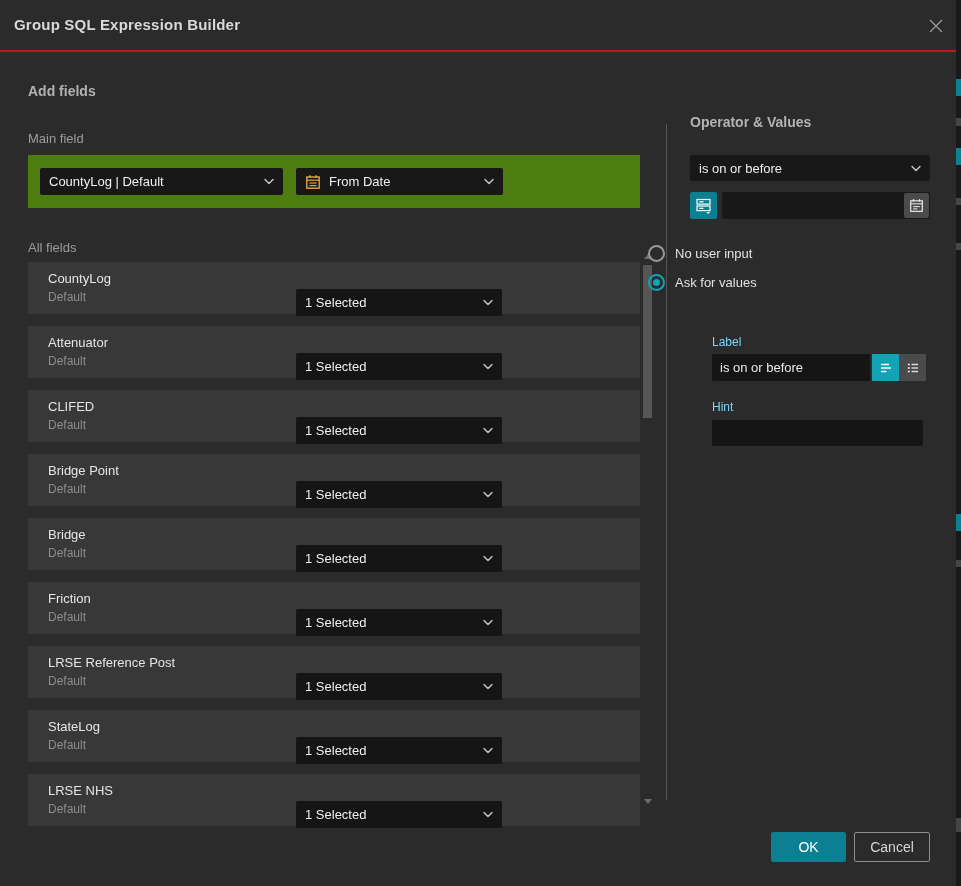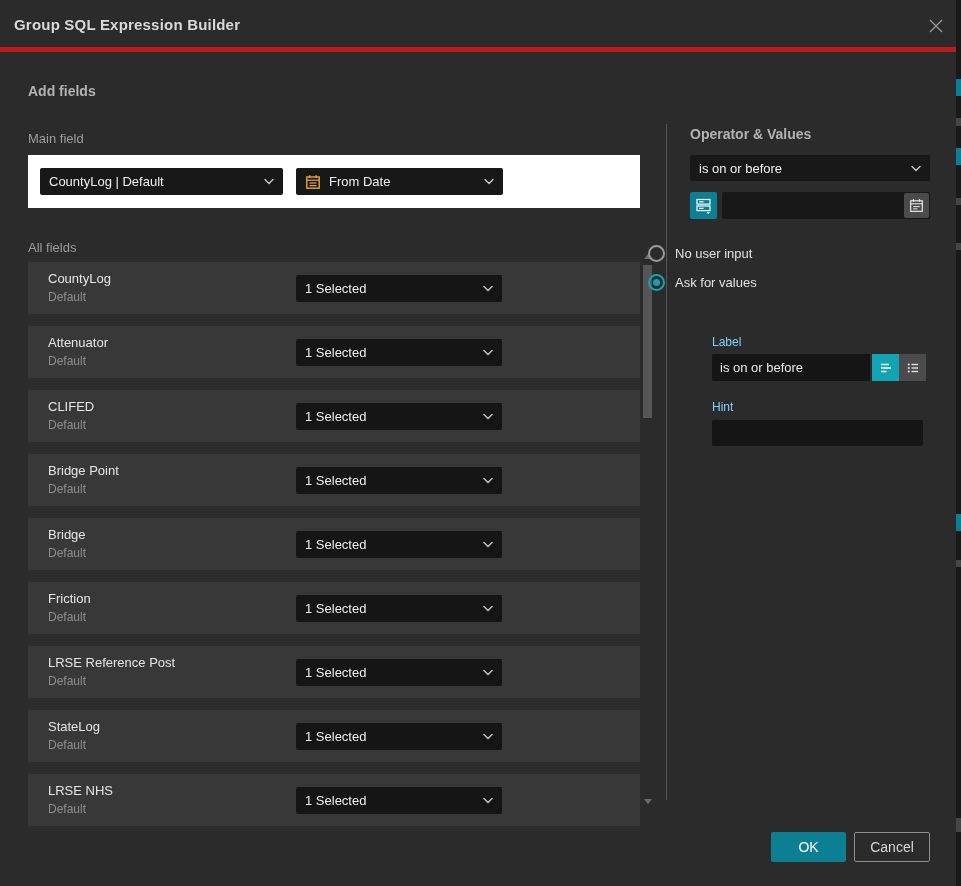--- a/index.html
+++ b/index.html
@@ -3,37 +3,37 @@
 <meta charset="utf-8">
 <style>
   * { box-sizing: border-box; margin: 0; padding: 0; }
   html,body { background:#111; }
   .stage {
     position: relative; width: 961px; height: 886px;
     background: #2b2b2b; overflow: hidden;
     font-family: "Liberation Sans", sans-serif;
   }
   
-  .titlebar { position:absolute; left:0; top:0; width:956px; height:52px; background:#2b2b2b; border-bottom:5px solid #b91c1c; }
+  .titlebar { position:absolute; left:0; top:0; width:956px; height:52px; background:#2b2b2b; border-bottom:2px solid #b91c1c; }
   .title { position:absolute; left:14px; top:16px; font-size:15px; font-weight:bold; color:#d9d9d9; letter-spacing:.2px; }
   .close-btn { position:absolute; left:925px; top:15px; width:22px; height:22px; display:flex; align-items:center; justify-content:center; cursor:pointer; }
   
   .h-add { position:absolute; left:28px; top:83px; font-size:14px; font-weight:bold; color:#b3b3b3; }
   .h-sub { position:absolute; font-size:13px; font-weight:normal; color:#9c9c9c; }
   
-  .panel { position:absolute; background:#ffffff; }
+  .panel { position:absolute; background:#4d7c0f; }
   .select { position:absolute; background:#181818; border-radius:2px; display:flex; align-items:center; padding:0 9px; color:#efefef; font-size:13px; cursor:pointer; }
   .select .chev { margin-left:auto; flex:0 0 auto; }
   .cal-yellow { margin-right:8px; flex:0 0 auto; }
   
   .fields-list { position:absolute; left:28px; top:262px; width:612px; display:flex; flex-direction:column; gap:12px;justify-content:space-between; }
   .field-row { position:relative; height:52px; background:#383838; flex:0 0 auto; }
   .row-name { position:absolute; left:20px; top:9px; font-size:13px; color:#e5e5e5; }
   .row-sub  { position:absolute; left:20px; top:28px; font-size:12px; color:#8d8d8d; }
-  .row-select { left:268px; top:13px; width:206px; height:27px; background:#151515; }
+  .row-select { left:268px; top:27px; width:206px; height:27px; background:#151515; }
   
   .scrollbar { position:absolute; left:642px; top:254px; width:12px; height:550px; }
   .sb-up   { position:absolute; left:2px; top:0; width:0; height:0; border-left:4px solid transparent; border-right:4px solid transparent; border-bottom:5px solid #6e6e6e; }
   .sb-down { position:absolute; left:2px; bottom:0; width:0; height:0; border-left:4px solid transparent; border-right:4px solid transparent; border-top:5px solid #6e6e6e; }
   .sb-thumb { position:absolute; left:1px; top:11px; width:9px; height:153px; background:#565656; }
   
   .divider { position:absolute; left:666px; top:124px; width:1px; height:676px; background:#565656; }
   
   .op-select { left:690px; top:155px; width:240px; height:26px; }
   .value-btn { position:absolute; left:690px; top:192px; width:27px; height:27px; background:#0d7f92; border-radius:2px; display:flex; align-items:center; justify-content:center; cursor:pointer; }
@@ -208,21 +208,21 @@
   </div>
 
   <div class="scrollbar">
     <div class="sb-up"></div>
     <div class="sb-thumb"></div>
     <div class="sb-down"></div>
   </div>
 
   <div class="divider"></div>
 
-  <div class="h-add" style="left:690px; top:126px;">Operator &amp; Values</div>
+  <div class="h-add" style="left:690px; top:114px;">Operator &amp; Values</div>
 
   <div class="select op-select">
     <span>is on or before</span>
     <svg class="chev" width="10" height="7" viewBox="0 0 10 7">
         <polyline points="1,1.5 5,5.5 9,1.5" fill="none" stroke="#c8c8c8" stroke-width="1.4" stroke-linecap="round" stroke-linejoin="round"></polyline>
       </svg>
   </div>
 
   <div class="value-btn">
     <svg width="17" height="17" viewBox="0 0 17 17">

